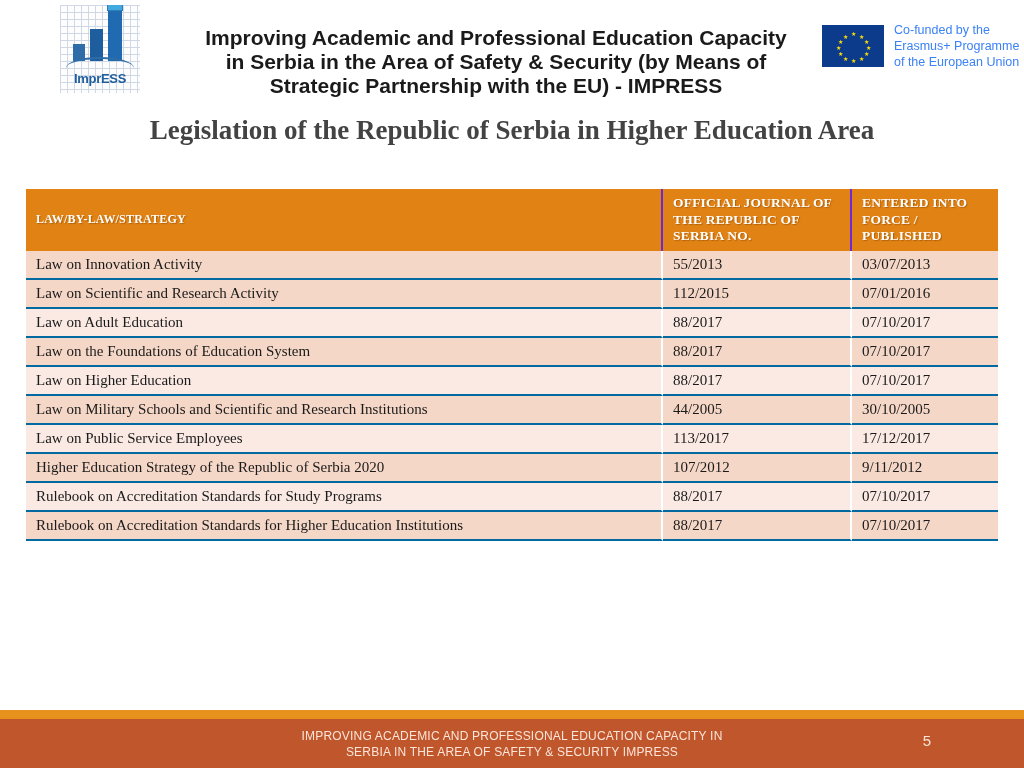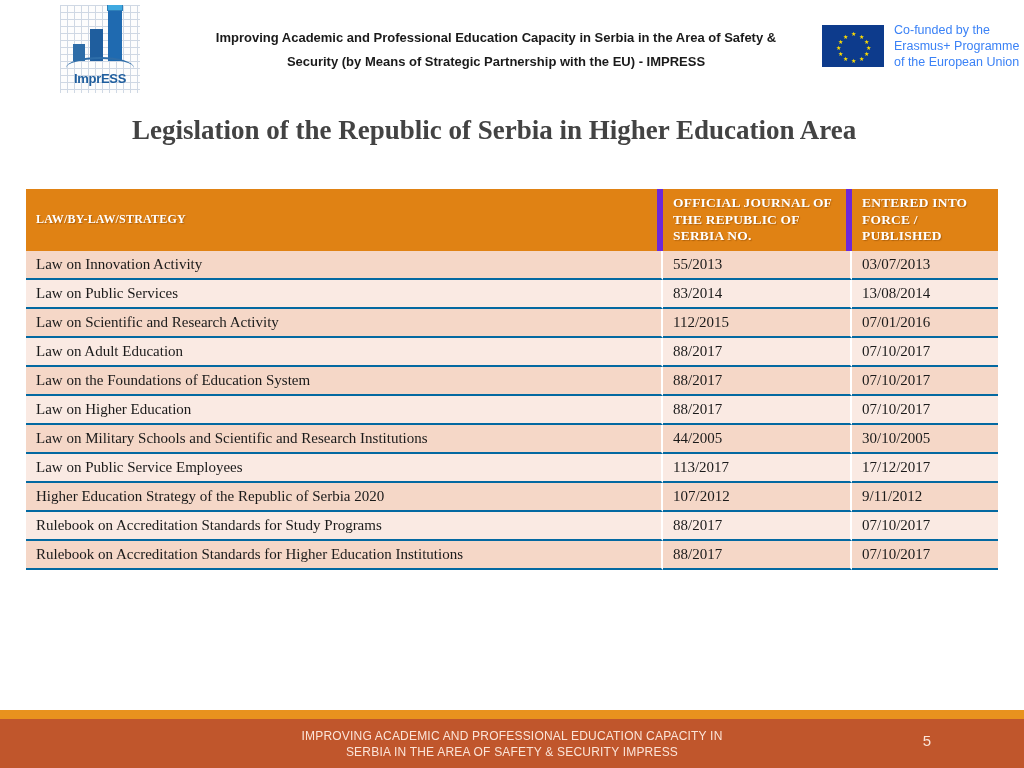--- a/index.html
+++ b/index.html
@@ -76,21 +76,21 @@
   }
 
   #project-subtitle {
     position: absolute;
     left: 196px;
     top: 26px;
     width: 600px;
     text-align: center;
     font-family: "Liberation Sans", sans-serif;
     font-weight: bold;
-    font-size: 13px;
+    font-size: 21px;
     line-height: 24px;
     color: #1a1a1a;
   }
 
   #eu-logo-block {
     position: absolute;
     left: 822px;
     top: 14px;
     width: 196px;
     height: 64px;
@@ -119,20 +119,21 @@
     color: #3b82f6;
     white-space: nowrap;
   }
 
   
   #slide-title {
     position: absolute;
     left: 132px;
     top: 114px;
     width: 760px;
+    text-align: center;
     font-family: "Liberation Serif", serif;
     font-weight: bold;
     font-size: 27px;
     line-height: 32px;
     color: #434343;
   }
 
   
   #legislation-table {
     position: absolute;
@@ -147,21 +148,21 @@
   #legislation-table col.c2 { width: 189px; }
   #legislation-table col.c3 { width: 146px; }
 
   #legislation-table thead th {
     background: #e08214;
     color: #ffffff;
     font-family: "Liberation Serif", serif;
     font-weight: bold;
     text-align: left;
     vertical-align: middle;
-    border-right: 6px solid #6d28d9;
+    border-right: 2px solid #6d28d9;
     text-shadow: 1px 1px 1px rgba(120,60,0,0.45);
     padding: 6px 10px;
     height: 52px;
     box-sizing: border-box;
   }
   #legislation-table thead th:last-child { border-right: none; }
   th.head-main {
     font-size: 12px;
     letter-spacing: 0.2px;
   }
@@ -283,25 +284,20 @@
       <th class="head-small">OFFICIAL JOURNAL OF THE REPUBLIC OF SERBIA NO.</th>
       <th class="head-small">ENTERED INTO FORCE / PUBLISHED</th>
     </tr>
   </thead>
   <tbody id="table-body">
       <tr class="odd">
         <td class="col-law">Law on Innovation Activity</td>
         <td class="col-journal">55/2013</td>
         <td class="col-force">03/07/2013</td>
       </tr>
-      <tr class="even">
-        <td class="col-law">Law on Public Services</td>
-        <td class="col-journal">83/2014</td>
-        <td class="col-force">13/08/2014</td>
-      </tr>
       <tr class="odd">
         <td class="col-law">Law on Scientific and Research Activity</td>
         <td class="col-journal">112/2015</td>
         <td class="col-force">07/01/2016</td>
       </tr>
       <tr class="even">
         <td class="col-law">Law on Adult Education</td>
         <td class="col-journal">88/2017</td>
         <td class="col-force">07/10/2017</td>
       </tr>

